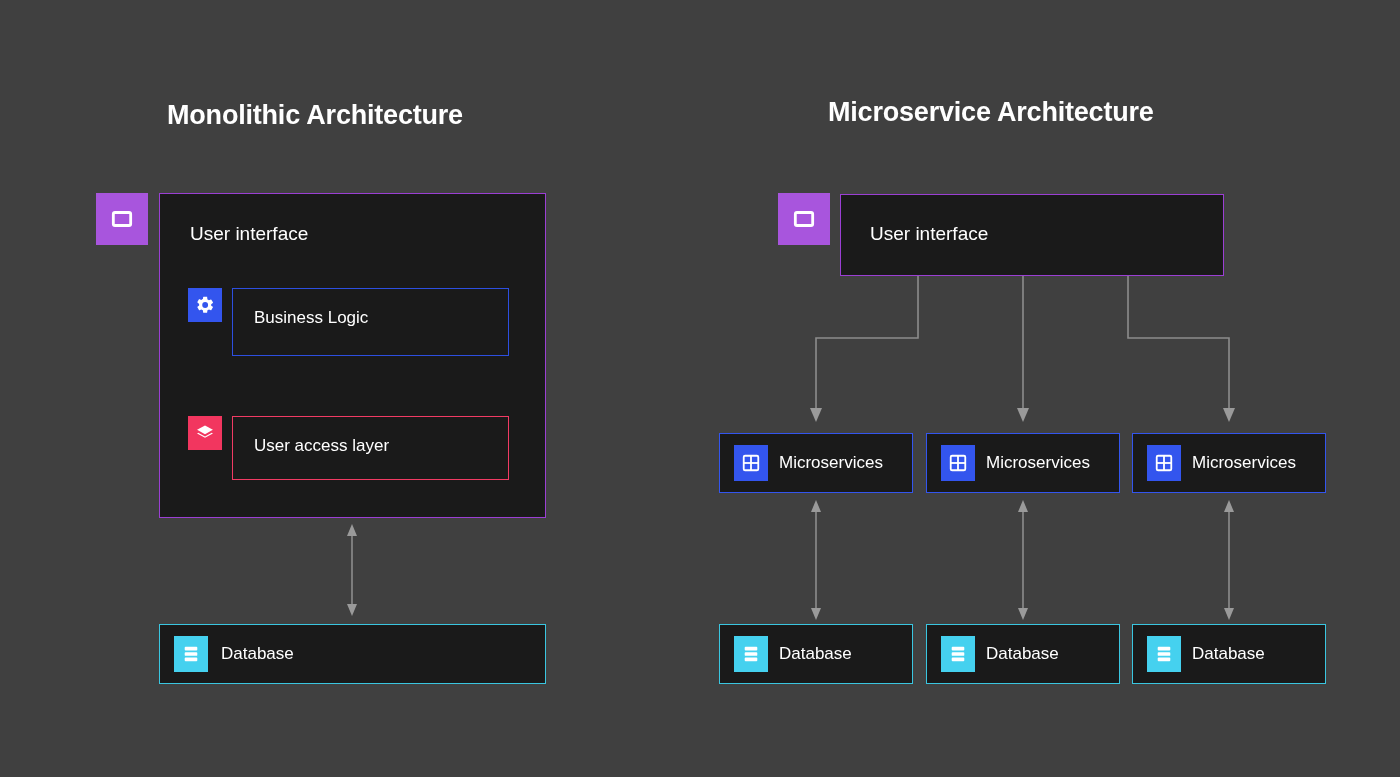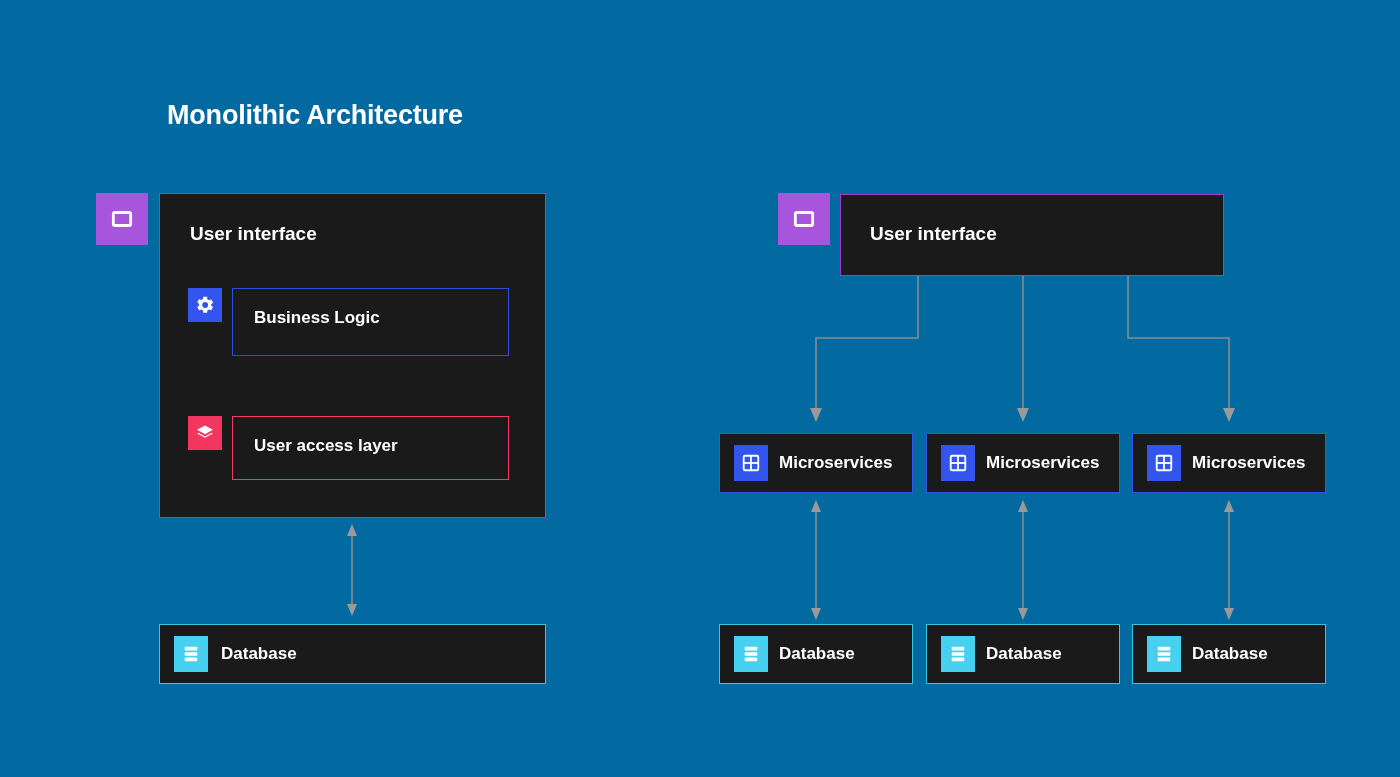--- a/index.html
+++ b/index.html
@@ -7,21 +7,21 @@
     width: 1400px;
     height: 777px;
     background: #212121;
     font-family: "Liberation Sans", sans-serif;
     overflow: hidden;
   }
   #stage {
     position: relative;
     width: 1400px;
     height: 777px;
-    background: #0369a1;
+    background: #404040;
   }
   .title {
     position: absolute;
     color: #ffffff;
     font-size: 27px;
     font-weight: 700;
     letter-spacing: -0.2px;
     white-space: nowrap;
   }
   .box {
@@ -32,21 +32,21 @@
   .box-purple  { border-color: #9b3fd4; }
   .box-blue    { border-color: #2d4fe0; }
   .box-pink    { border-color: #f23b64; }
   .box-cyan    { border-color: #3ac6e0; }
   .box-ms      { border-color: #3355ee; }
 
   .box-label {
     position: absolute;
     color: #ffffff;
     font-size: 17px;
-    font-weight: 700;
+    font-weight: 400;
     white-space: nowrap;
     text-align: center;
   }
   .box-label.big { font-size: 19px; }
 
   .icon {
     position: absolute;
     display: flex;
     align-items: center;
     justify-content: center;
@@ -111,20 +111,21 @@
   <div class="box box-cyan" style="left:159px; top:624px; width:387px; height:60px;"></div>
   <div class="icon icon-cyan" style="left:174px; top:636px; width:34px; height:36px;">
     <svg width="18" height="20" viewBox="0 0 20 22">
       <rect x="3" y="3" width="14" height="4" rx="1" fill="#ffffff"></rect>
       <rect x="3" y="9" width="14" height="4" rx="1" fill="#ffffff"></rect>
       <rect x="3" y="15" width="14" height="4" rx="1" fill="#ffffff"></rect>
     </svg>
   </div>
   <div class="box-label" style="left:221px; top:644px;">Database</div>
 
+  <div class="title" style="left:828px; top:97px;">Microservice Architecture</div>
 
   <div class="icon icon-purple" style="left:778px; top:193px; width:52px; height:52px;">
     <svg width="26" height="26" viewBox="0 0 24 24">
       <rect x="4" y="6" width="16" height="12" rx="1.5" fill="none" stroke="#ffffff" stroke-width="2.6"></rect>
     </svg>
   </div>
 
   <div class="box box-purple" style="left:840px; top:194px; width:384px; height:82px;"></div>
   <div class="box-label big" style="left:870px; top:223px;">User interface</div>
 

